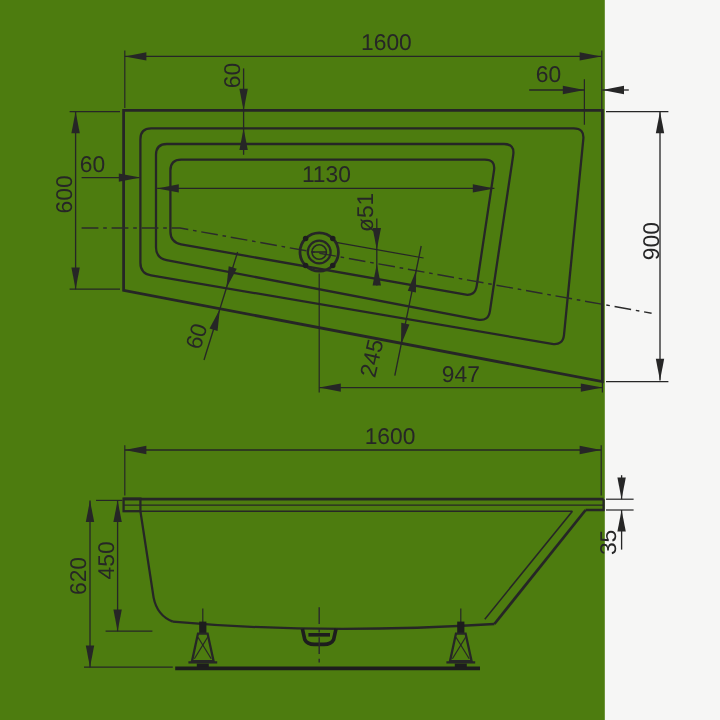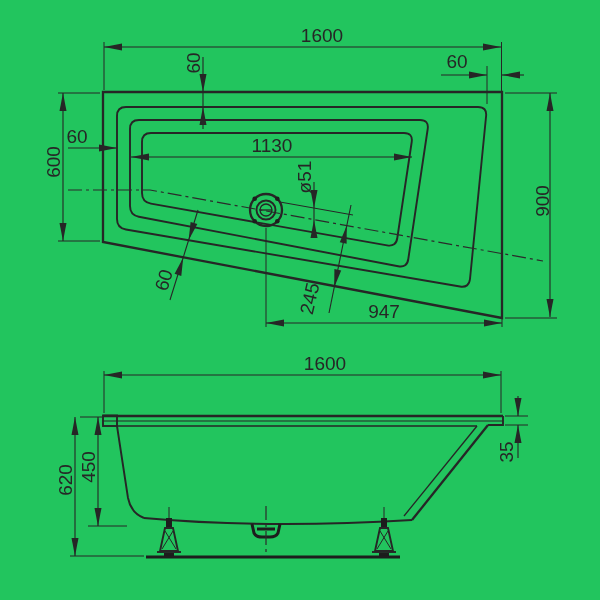--- a/index.html
+++ b/index.html
@@ -6,23 +6,23 @@
     margin: 0;
     padding: 0;
     width: 600px;
     height: 600px;
     background: #f6f6f5;
     overflow: hidden;
     font-family: "Liberation Sans", sans-serif;
   }
   #stage {
     position: relative;
-    width: 600px;
+    width: 504px;
     height: 600px;
-    background: #22c55e;
+    background: #4d7c0f;
   }
   svg { display: block; }
   svg text {
     font-family: "Liberation Sans", "DejaVu Sans", sans-serif;
     font-size: 19px;
     fill: #262626;
   }
   .thin  { stroke: #262626; stroke-width: 1;   fill: none; }
   .dline { stroke: #262626; stroke-width: 1.1; fill: none; }
   .main  { stroke: #262626; stroke-width: 2.3; fill: none; }

